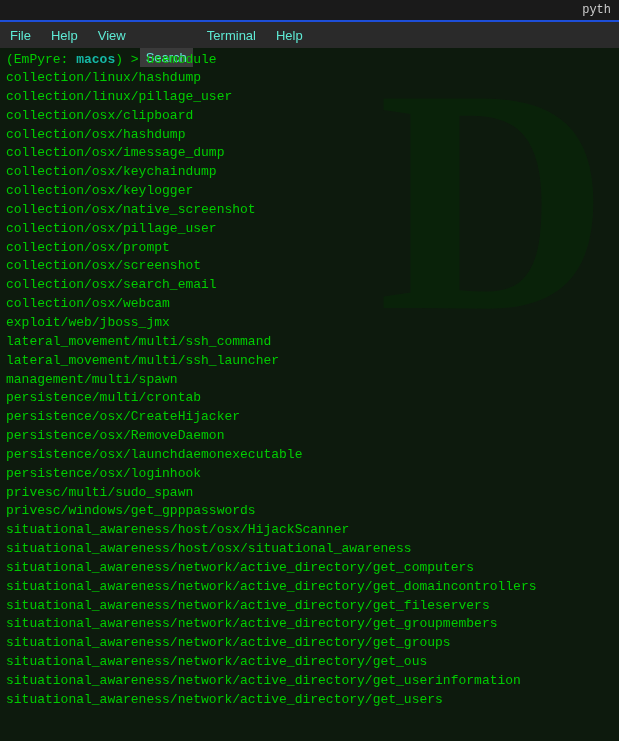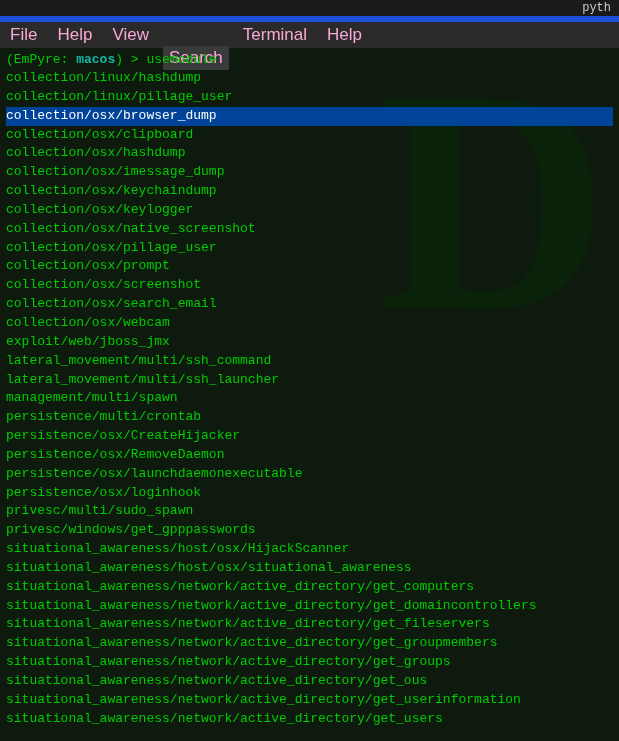--- a/index.html
+++ b/index.html
@@ -41,41 +41,41 @@
       line-height: 1;
     }
 
     .title-bar {
       background-color: #1a1a1a;
       display: flex;
       align-items: center;
       justify-content: flex-end;
       padding: 2px 8px;
       height: 22px;
-      border-bottom: 6px solid #1d4ed8;
+      border-bottom: 2px solid #1d4ed8;
     }
 
     .title-bar-text {
       color: #cccccc;
       font-size: 12px;
       font-family: 'Courier New', Courier, monospace;
     }
 
     .menu-bar {
       background-color: #2a2a2a;
       display: flex;
       align-items: center;
       padding: 2px 4px;
       height: 26px;
       gap: 8px;
     }
 
     .menu-item {
-      color: #f9a8d4;
-      font-size: 17px;
+      color: #5eead4;
+      font-size: 13px;
       font-family: sans-serif;
       padding: 2px 6px;
       cursor: pointer;
     }
 
     .menu-item.search-item {
       background-color: #3a3a3a;
       margin-top: 45px;
     }
 
@@ -130,21 +130,20 @@
 
   <div class="terminal-content">
 
     <div class="prompt-line">
       <span>(EmPyre: </span><span class="highlight">macos</span><span>) &gt; usemodule</span>
     </div>
 
     <div id="module-list">
     <div class="module-line">collection/linux/hashdump</div>
         <div class="module-line">collection/linux/pillage_user</div>
-        <div class="module-line selected">collection/osx/browser_dump</div>
         <div class="module-line">collection/osx/clipboard</div>
         <div class="module-line">collection/osx/hashdump</div>
         <div class="module-line">collection/osx/imessage_dump</div>
         <div class="module-line">collection/osx/keychaindump</div>
         <div class="module-line">collection/osx/keylogger</div>
         <div class="module-line">collection/osx/native_screenshot</div>
         <div class="module-line">collection/osx/pillage_user</div>
         <div class="module-line">collection/osx/prompt</div>
         <div class="module-line">collection/osx/screenshot</div>
         <div class="module-line">collection/osx/search_email</div>

